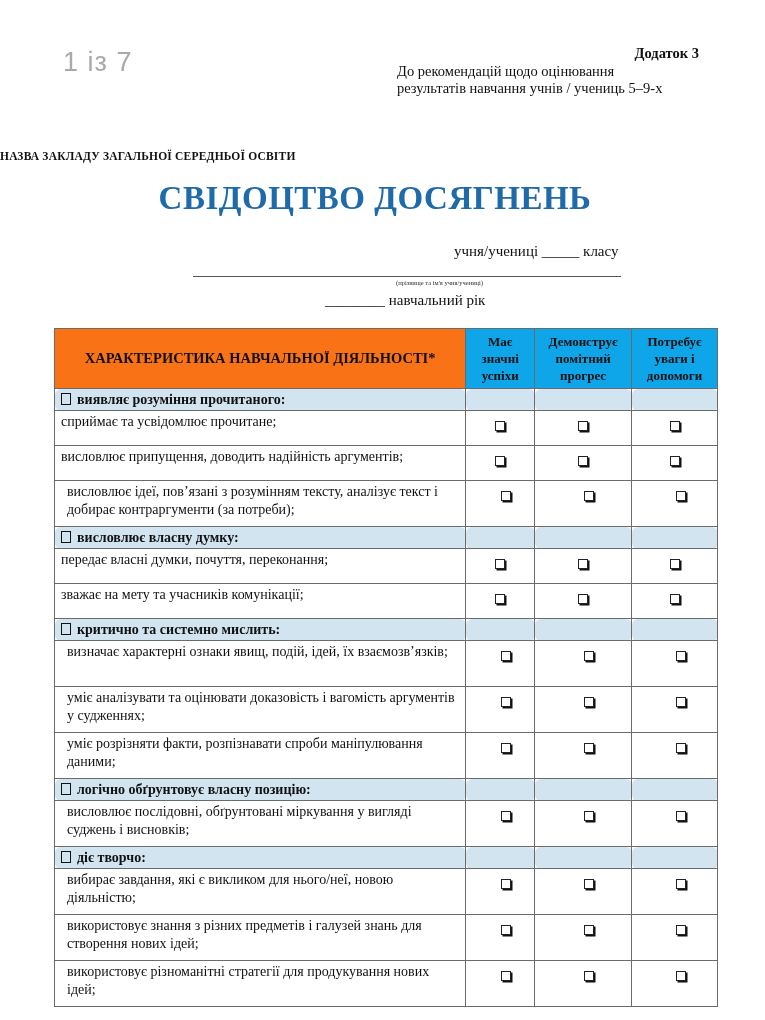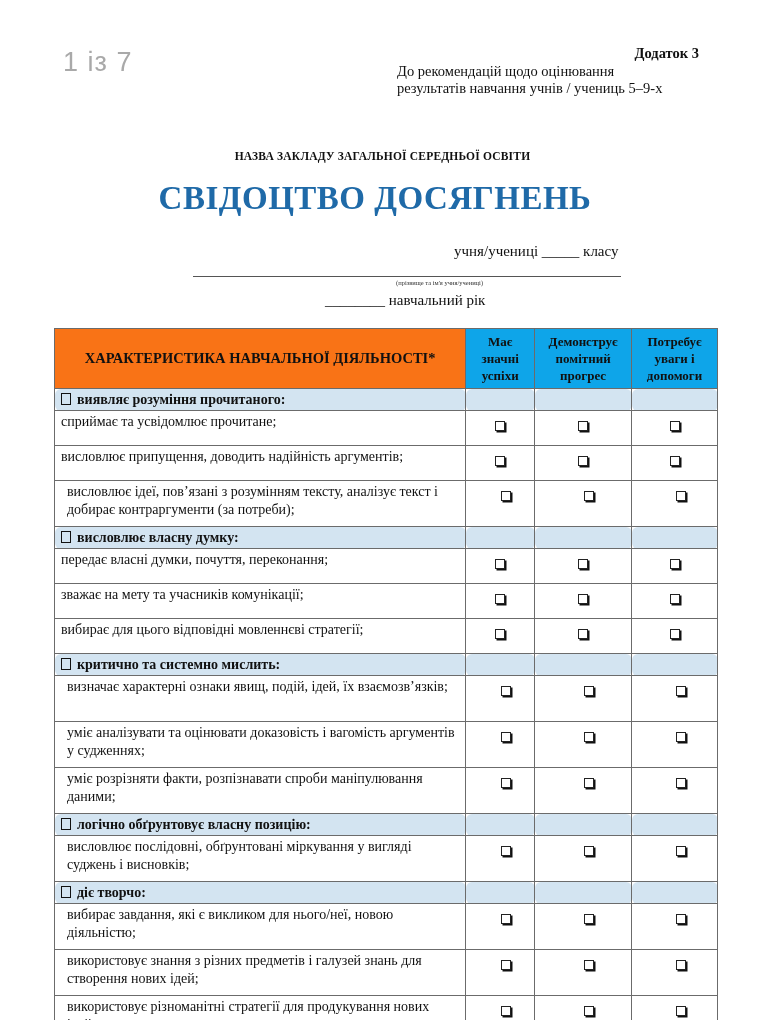--- a/index.html
+++ b/index.html
@@ -3,21 +3,21 @@
 <meta charset="utf-8">
 <style>
   html, body { margin: 0; padding: 0; background: #ffffff; }
   body { width: 765px; height: 1020px; position: relative; overflow: hidden;
          font-family: "Liberation Serif", "DejaVu Serif", serif; color: #111; }
   .page-counter { position: absolute; left: 63px; top: 47px; font-family: "Liberation Sans", "DejaVu Sans", sans-serif;
                   font-size: 27px; color: #a9a9a9; letter-spacing: 1px; }
   .annex-label { position: absolute; right: 66px; top: 45px; font-weight: bold; font-size: 14.5px; }
   .annex-note { position: absolute; left: 397px; top: 63px; font-size: 14.5px; line-height: 17px; }
   .annex-note div { white-space: nowrap; }
-  .institution { position: absolute; left: 0; width: 765px; top: 150px; text-align: center;
+  .institution { position: absolute; left: 0; width: 765px; top: 150px; text-align: left;
                  font-weight: bold; font-size: 11.5px; letter-spacing: 0.2px; }
   .doc-title { position: absolute; left: 0; width: 750px; top: 180px; text-align: center;
                font-weight: bold; font-size: 33px; color: #1f6aa8; letter-spacing: 0.5px; }
   .student-line { position: absolute; left: 454px; top: 243px; font-size: 15px; white-space: nowrap; }
   .name-rule { position: absolute; left: 193px; top: 276px; width: 428px; height: 1px; background: #555; }
   .name-caption { position: absolute; left: 396px; top: 279px; font-size: 6.5px; color: #333; white-space: nowrap; }
   .year-line { position: absolute; left: 325px; top: 292px; font-size: 15px; white-space: nowrap; }
 
   table.grid { position: absolute; left: 54px; top: 328px; width: 664px; border-collapse: collapse;
                font-size: 14px; }
@@ -115,26 +115,20 @@
         <td class="chk"><span class="cbox"></span></td>
         <td class="chk"><span class="cbox"></span></td>
         <td class="chk"><span class="cbox"></span></td>
       </tr>
       <tr class="item single">
         <td class="desc">зважає на мету та учасників комунікації;</td>
         <td class="chk"><span class="cbox"></span></td>
         <td class="chk"><span class="cbox"></span></td>
         <td class="chk"><span class="cbox"></span></td>
       </tr>
-      <tr class="item single">
-        <td class="desc">вибирає для цього відповідні мовленнєві стратегії;</td>
-        <td class="chk"><span class="cbox"></span></td>
-        <td class="chk"><span class="cbox"></span></td>
-        <td class="chk"><span class="cbox"></span></td>
-      </tr>
       <tr class="section">
         <td class="sec-label"><span class="sec-box"></span><span>критично та системно мислить:</span></td>
         <td></td>
         <td></td>
         <td></td>
       </tr>
       <tr class="item double">
         <td class="desc">визначає характерні ознаки явищ, подій, ідей, їх взаємозв’язків;</td>
         <td class="chk"><span class="cbox"></span></td>
         <td class="chk"><span class="cbox"></span></td>

